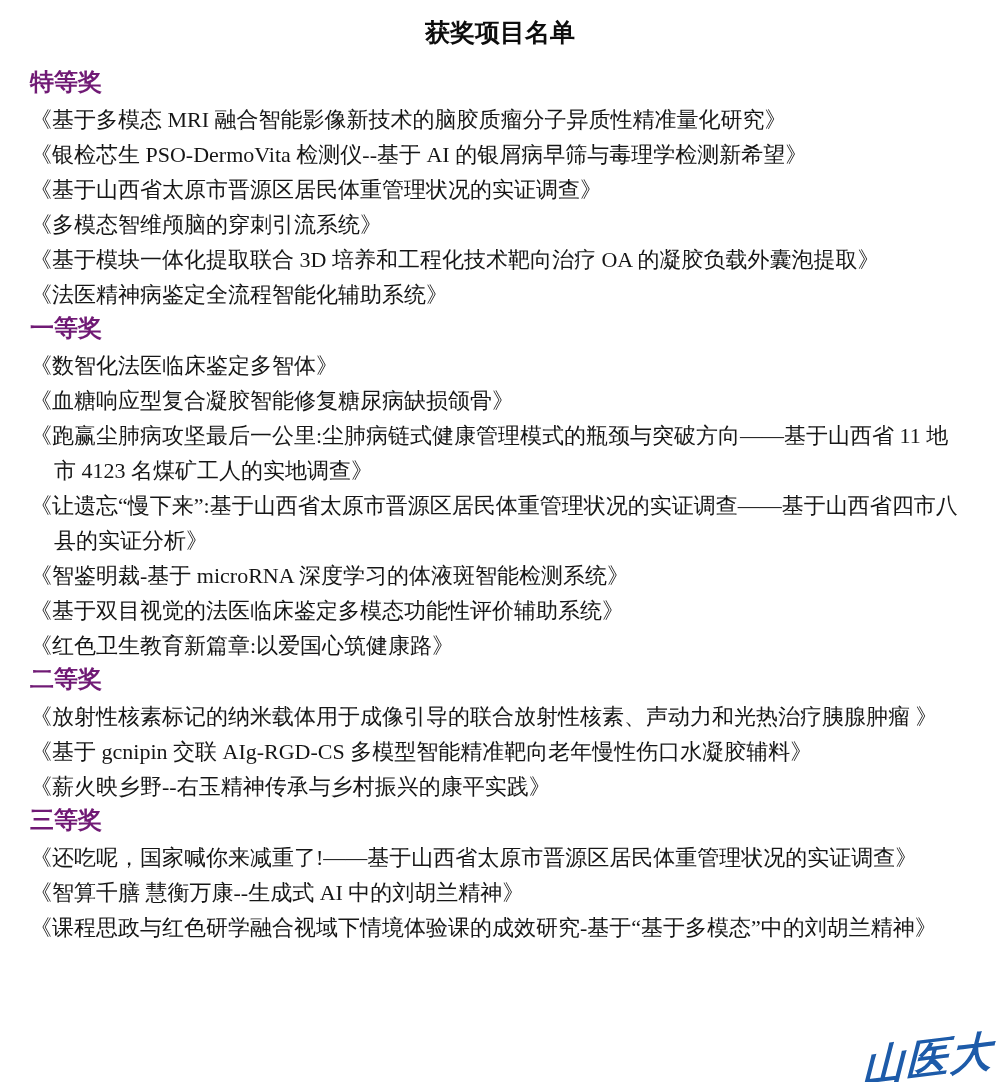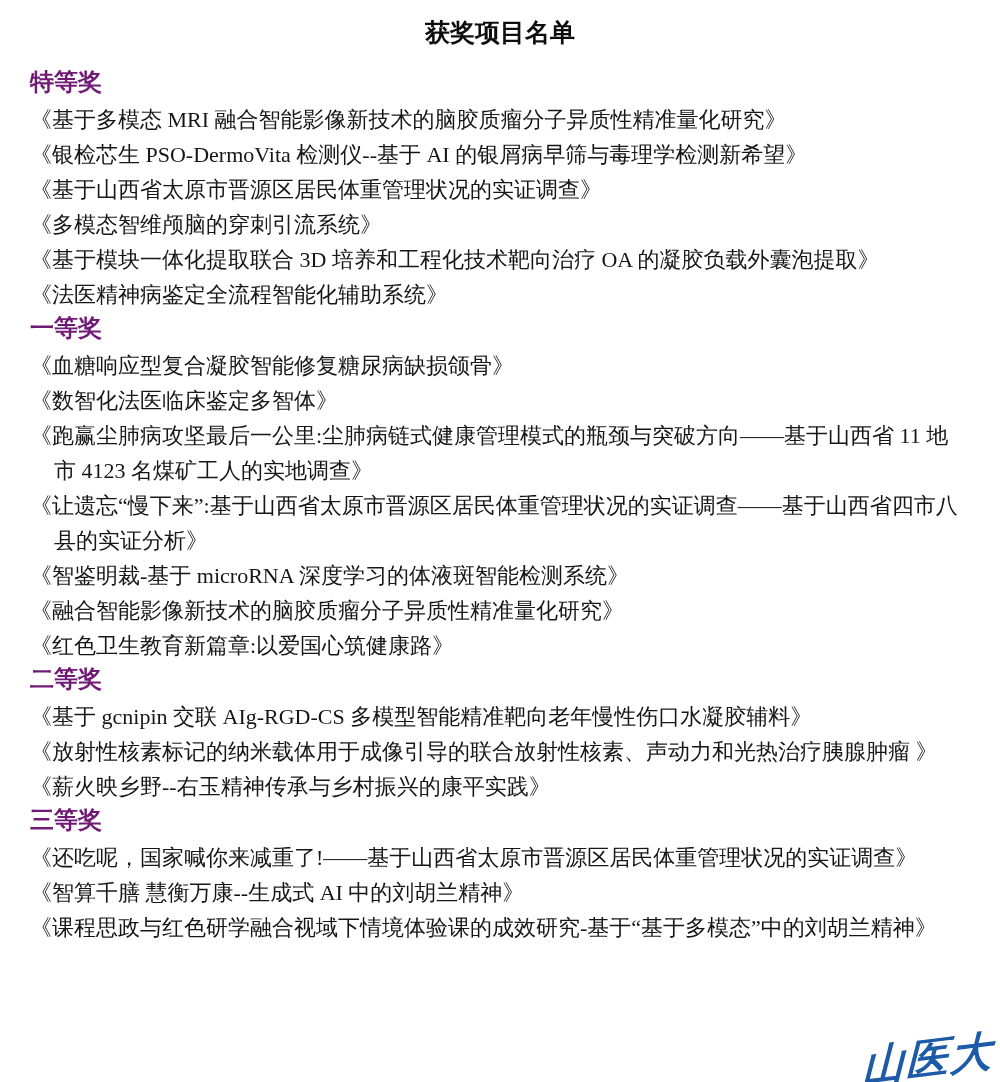--- a/index.html
+++ b/index.html
@@ -65,30 +65,30 @@
   <h1 class="doc-title">获奖项目名单</h1>
   <main>
       <h2 class="section-heading">特等奖</h2>
       <p class="award-item">《基于多模态 MRI 融合智能影像新技术的脑胶质瘤分子异质性精准量化研究》</p>
       <p class="award-item">《银检芯生 PSO-DermoVita 检测仪--基于 AI 的银屑病早筛与毒理学检测新希望》</p>
       <p class="award-item">《基于山西省太原市晋源区居民体重管理状况的实证调查》</p>
       <p class="award-item">《多模态智维颅脑的穿刺引流系统》</p>
       <p class="award-item">《基于模块一体化提取联合 3D 培养和工程化技术靶向治疗 OA 的凝胶负载外囊泡提取》</p>
       <p class="award-item">《法医精神病鉴定全流程智能化辅助系统》</p>
       <h2 class="section-heading">一等奖</h2>
+      <p class="award-item">《数智化法医临床鉴定多智体》</p>
       <p class="award-item">《血糖响应型复合凝胶智能修复糖尿病缺损颌骨》</p>
-      <p class="award-item">《数智化法医临床鉴定多智体》</p>
       <p class="award-item">《跑赢尘肺病攻坚最后一公里:尘肺病链式健康管理模式的瓶颈与突破方向——基于山西省 11 地市 4123 名煤矿工人的实地调查》</p>
       <p class="award-item">《让遗忘“慢下来”:基于山西省太原市晋源区居民体重管理状况的实证调查——基于山西省四市八县的实证分析》</p>
       <p class="award-item">《智鉴明裁-基于 microRNA 深度学习的体液斑智能检测系统》</p>
-      <p class="award-item">《融合智能影像新技术的脑胶质瘤分子异质性精准量化研究》</p>
+      <p class="award-item">《基于双目视觉的法医临床鉴定多模态功能性评价辅助系统》</p>
       <p class="award-item">《红色卫生教育新篇章:以爱国心筑健康路》</p>
       <h2 class="section-heading">二等奖</h2>
+      <p class="award-item">《放射性核素标记的纳米载体用于成像引导的联合放射性核素、声动力和光热治疗胰腺肿瘤 》</p>
       <p class="award-item">《基于 gcnipin 交联 AIg-RGD-CS 多模型智能精准靶向老年慢性伤口水凝胶辅料》</p>
-      <p class="award-item">《放射性核素标记的纳米载体用于成像引导的联合放射性核素、声动力和光热治疗胰腺肿瘤 》</p>
       <p class="award-item">《薪火映乡野--右玉精神传承与乡村振兴的康平实践》</p>
       <h2 class="section-heading">三等奖</h2>
       <p class="award-item">《还吃呢，国家喊你来减重了!——基于山西省太原市晋源区居民体重管理状况的实证调查》</p>
       <p class="award-item">《智算千膳 慧衡万康--生成式 AI 中的刘胡兰精神》</p>
       <p class="award-item">《课程思政与红色研学融合视域下情境体验课的成效研究-基于“基于多模态”中的刘胡兰精神》</p>
     </main>
   <div class="watermark" style="color: rgb(29, 91, 169);">山医大</div>
 </div>
 
 </body></html>

